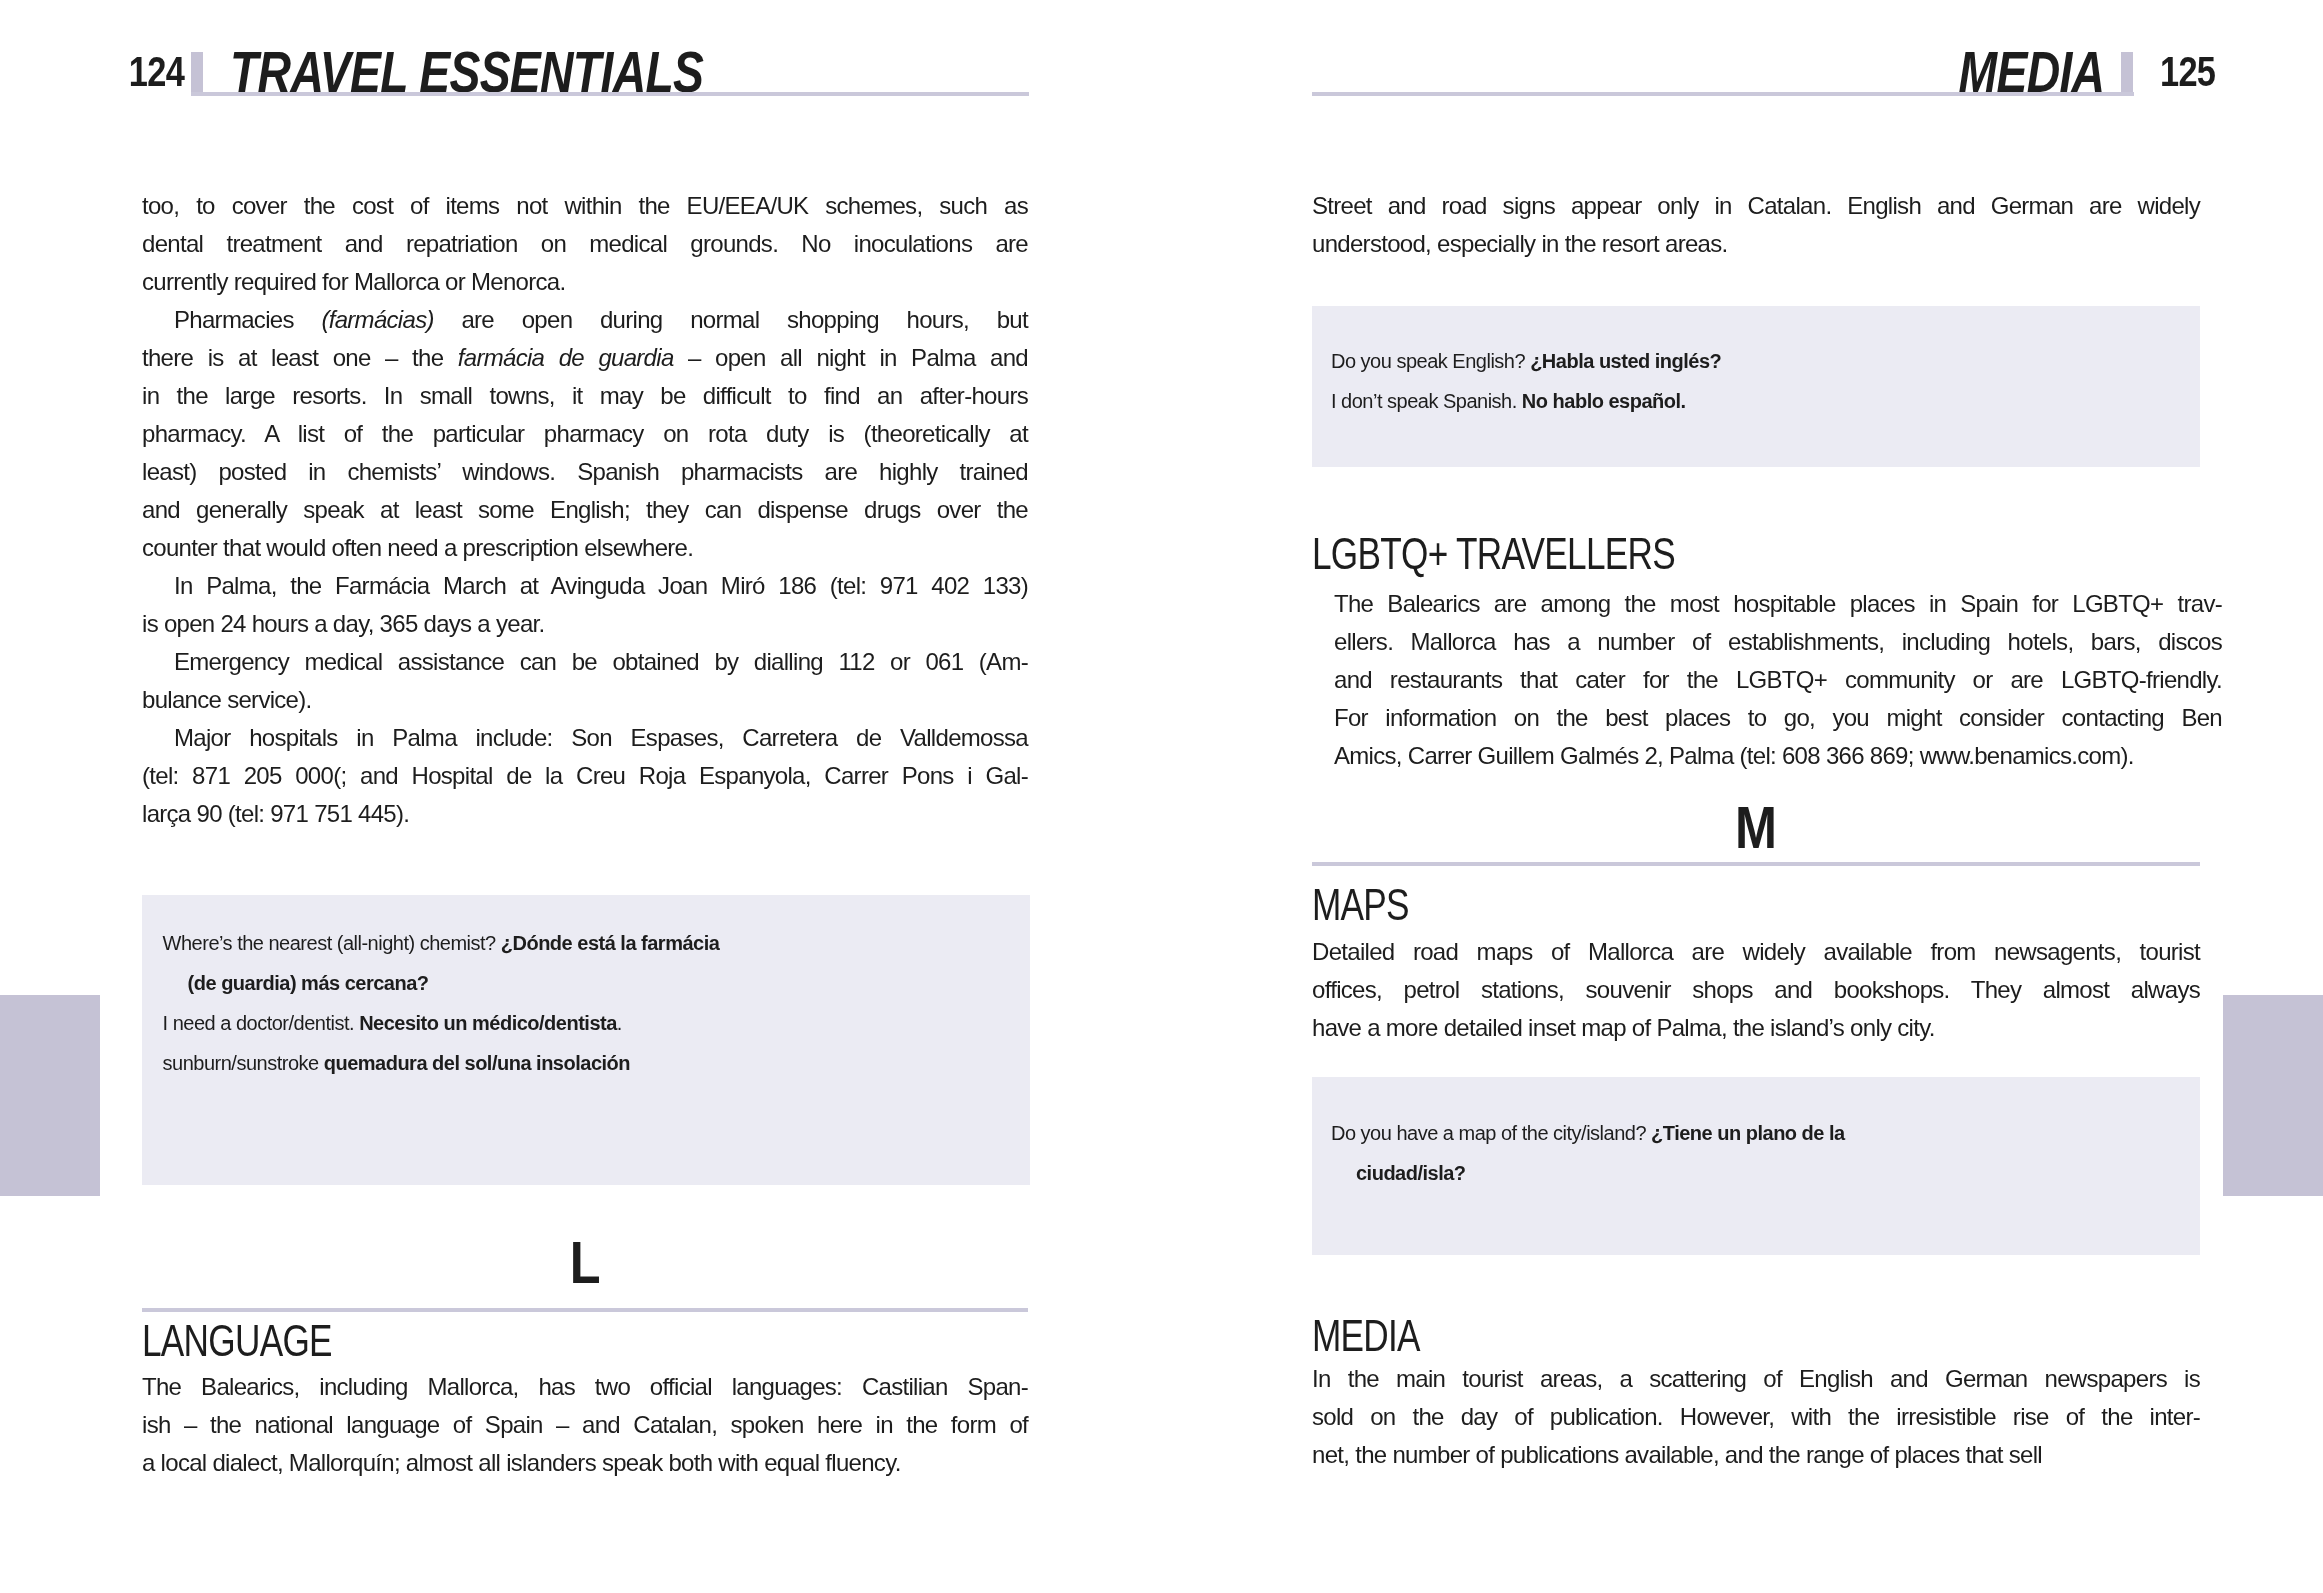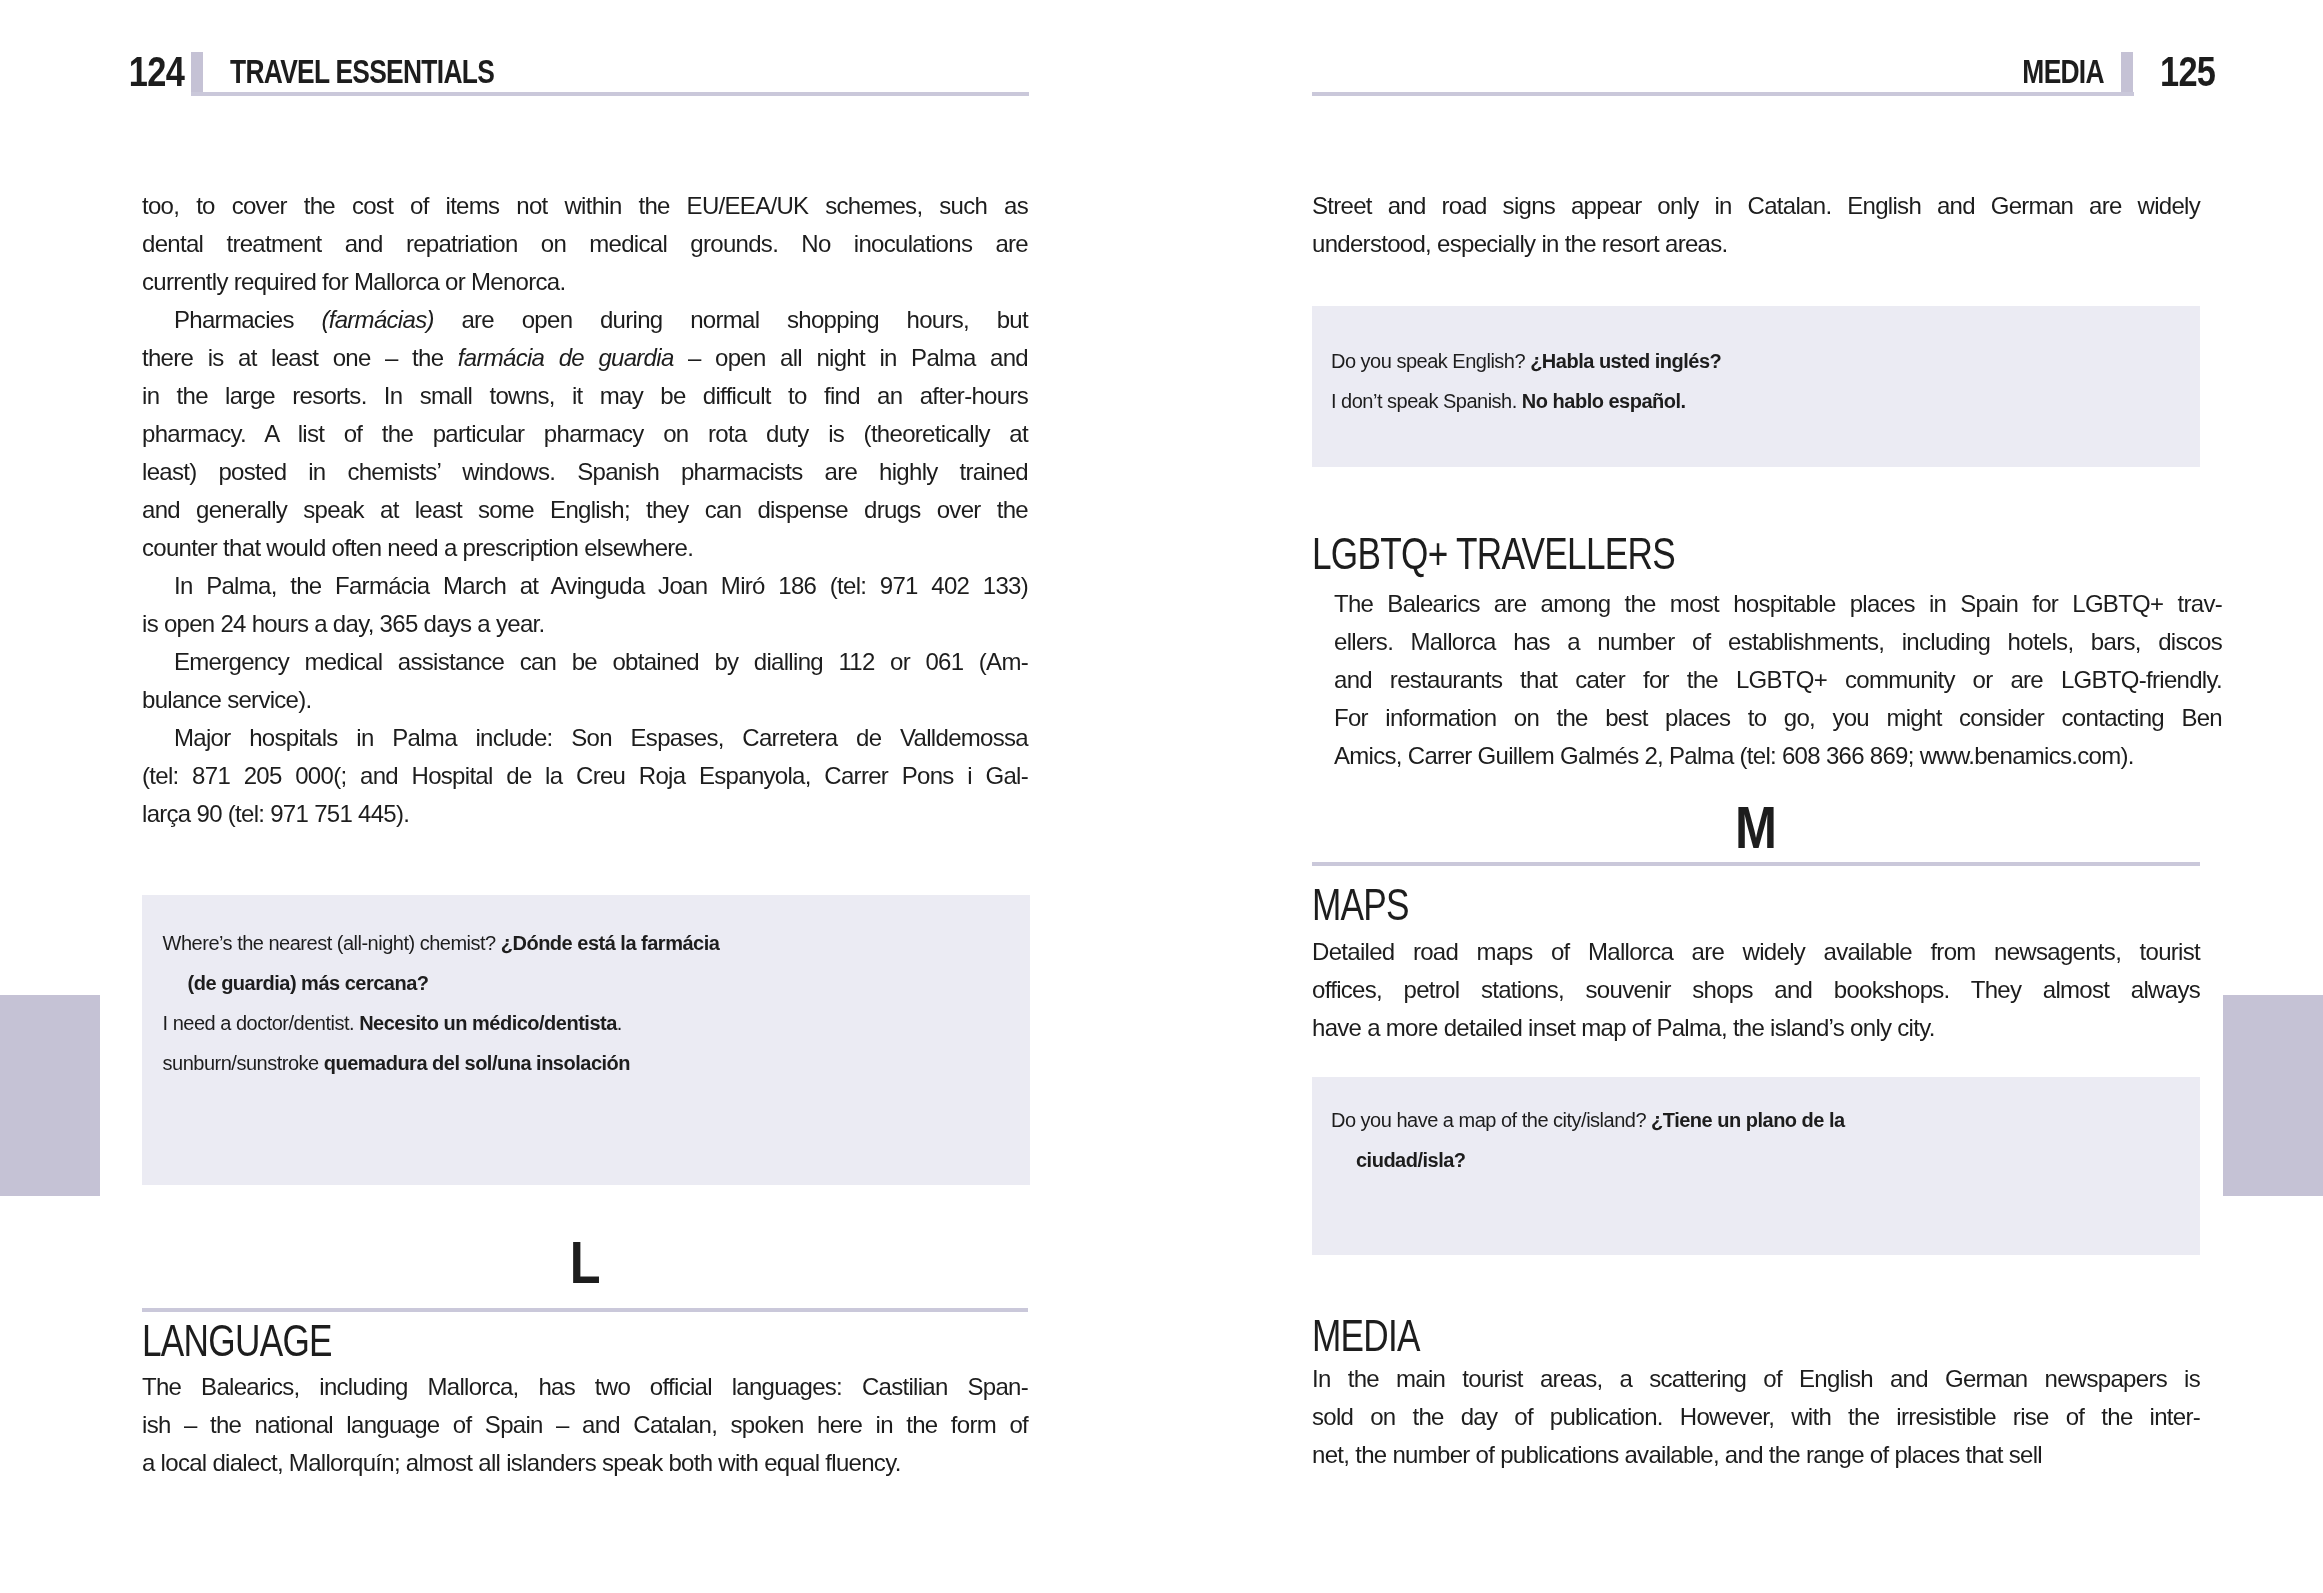--- a/index.html
+++ b/index.html
@@ -4,21 +4,21 @@
 <style>
   html,body{margin:0;padding:0;}
   body{
     width:2324px;height:1594px;background:#ffffff;
     font-family:"Liberation Sans",sans-serif;color:#1d1d1d;
     position:relative;overflow:hidden;
   }
   .spread{position:absolute;left:0;top:0;width:2324px;height:1594px;background:#fff;}
 
   
-  .runhead{position:absolute;top:49px;font-size:33px;line-height:45px;font-weight:700;white-space:nowrap;}
+  .runhead{position:absolute;top:49px;font-size:58px;line-height:45px;font-weight:700;white-space:nowrap;font-style:italic;}
   .cond{display:inline-block;transform:scaleX(0.80);transform-origin:left center;letter-spacing:-0.9px;}
   .cond-r{display:inline-block;transform:scaleX(0.80);transform-origin:right center;letter-spacing:-0.9px;}
   .cond-c{display:inline-block;transform:scaleX(0.84);transform-origin:center center;letter-spacing:-0.9px;}
   .pagenum{position:absolute;top:49px;font-size:43px;line-height:45px;font-weight:700;}
   .tabbar{position:absolute;width:12px;height:43px;background:#c5c2d5;}
   .rule{position:absolute;height:3.7px;background:#cac8da;}
 
   
   .flow{position:absolute;}
   .bline{white-space:nowrap;text-align:justify;text-align-last:justify;
@@ -112,21 +112,21 @@
 
   <div class="bigletter" style="left:1312px;top:798px;width:888px;"><span class="cond-c">M</span></div>
   <div class="rule" style="left:1312px;top:862px;width:888px;"></div>
   <div class="section-h" style="left:1312px;top:883px;"><span class="cond">MAPS</span></div>
   <div class="flow" style="left:1312px;top:933px;width:888px;">
       <div class="bline"><span>Detailed road maps of Mallorca are widely available from newsagents, tourist</span></div>
       <div class="bline"><span>offices, petrol stations, souvenir shops and bookshops. They almost always</span></div>
       <div class="bline last"><span>have a more detailed inset map of Palma, the island’s only city.</span></div>
     </div>
 
-  <div class="phrasebox" style="left:1312px;top:1077px;width:888px;height:178px;padding:23px 0 0 19px;">
+  <div class="phrasebox" style="left:1312px;top:1077px;width:888px;height:178px;padding:36px 0 0 19px;">
       <div class="pline"><span>Do you have a map of the city/island? </span><span class="b">¿Tiene un plano de la</span></div>
       <div class="pline ind"><span class="b">ciudad/isla?</span></div>
     </div>
 
   <div class="section-h" style="left:1312px;top:1314px;"><span class="cond">MEDIA</span></div>
   <div class="flow" style="left:1312px;top:1360px;width:888px;">
       <div class="bline"><span>In the main tourist areas, a scattering of English and German newspapers is</span></div>
       <div class="bline"><span>sold on the day of publication. However, with the irresistible rise of the inter-</span></div>
       <div class="bline last"><span>net, the number of publications available, and the range of places that sell</span></div>
     </div>

